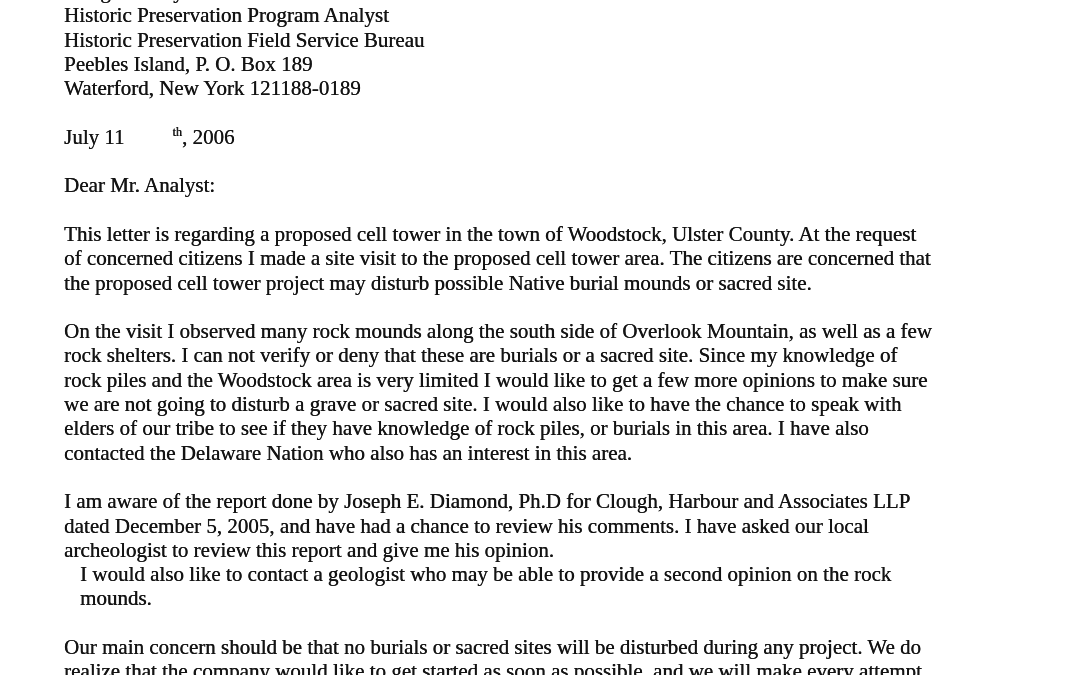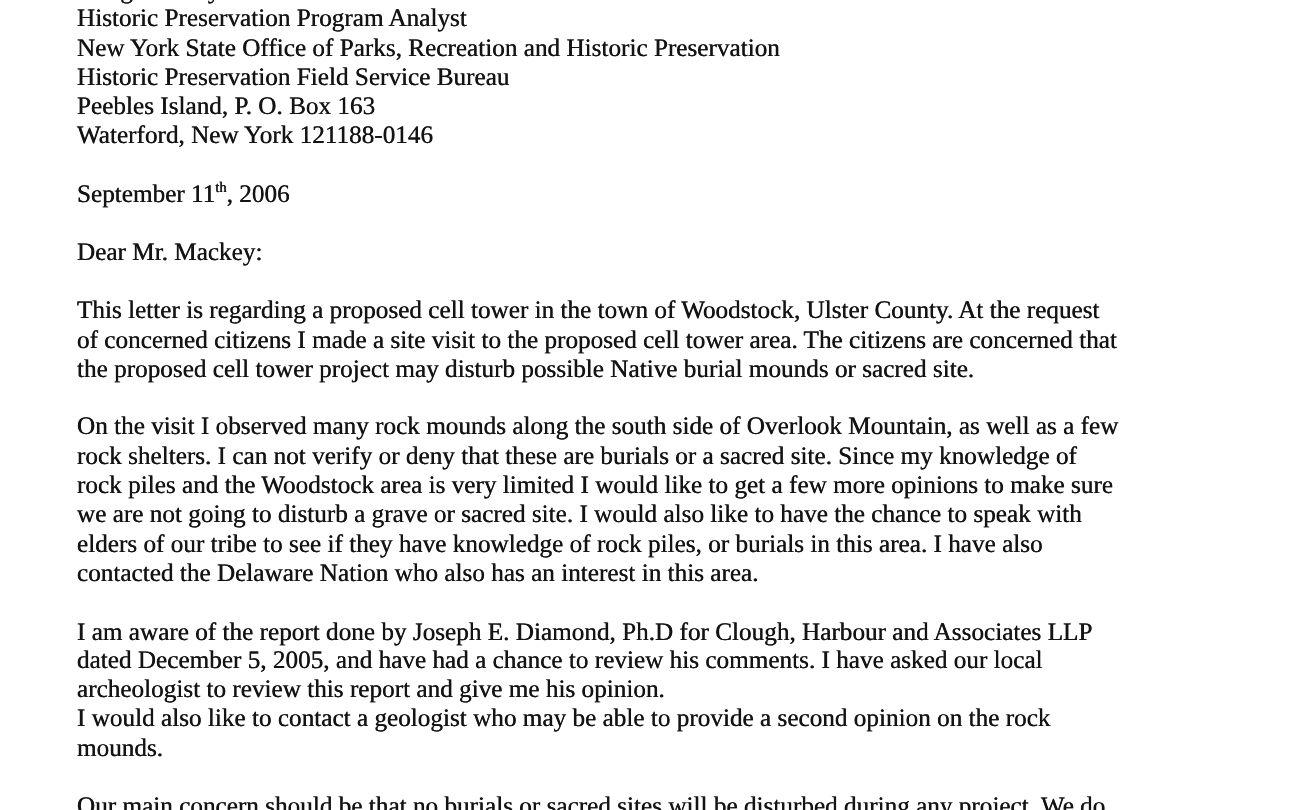--- a/index.html
+++ b/index.html
@@ -32,49 +32,50 @@
   .addr-line.clipped {
     margin-top: -21px; 
   }
   .date-line {
     margin-top: 24.3px;
   }
   .date-line sup {
     font-size: 58%;
     line-height: 0;
     vertical-align: super;
+    margin-left: 48px;
   }
   .salutation {
     margin-top: 24.3px;
   }
   p.para {
     margin: 24.3px 0 0 0;
     font-family: Liberation Serif, serif;
   }
   p.para.no-gap {
     margin-top: 0; 
+    margin-left: 16px;
   }
 </style>
 </head>
 <body>
 
 <div class="page">
   <div class="content">
 
     <div class="addr-line clipped">Doug Mackey</div>
 
     <div class="addr-line">Historic Preservation Program Analyst</div>
-    <div class="addr-line">New York State Office of Parks, Recreation and Historic Preservation</div>
     <div class="addr-line">Historic Preservation Field Service Bureau</div>
-    <div class="addr-line">Peebles Island, P. O. Box 163</div>
-    <div class="addr-line">Waterford, New York 121188-0146</div>
+    <div class="addr-line">Peebles Island, P. O. Box 189</div>
+    <div class="addr-line">Waterford, New York 121188-0189</div>
 
-    <div class="date-line"><span>September 11</span><sup>th</sup><span>, 2006</span></div>
+    <div class="date-line"><span>July 11</span><sup>th</sup><span>, 2006</span></div>
 
-    <div class="salutation">Dear Mr. Mackey:</div>
+    <div class="salutation">Dear Mr. Analyst:</div>
 
     <p class="para">This letter is regarding a proposed cell tower in the town of Woodstock, Ulster County. At the request of concerned citizens I made a site visit to the proposed cell tower area. The citizens are concerned that the proposed cell tower project may disturb possible Native burial mounds or sacred site.</p>
 
     <p class="para">On the visit I observed many rock mounds along the south side of Overlook Mountain, as well as a few rock shelters. I can not verify or deny that these are burials or a sacred site. Since my knowledge of rock piles and the Woodstock area is very limited I would like to get a few more opinions to make sure we are not going to disturb a grave or sacred site. I would also like to have the chance to speak with elders of our tribe to see if they have knowledge of rock piles, or burials in this area. I have also contacted the Delaware Nation who also has an interest in this area.</p>
 
     <p class="para">I am aware of the report done by Joseph E. Diamond, Ph.D for Clough, Harbour and Associates LLP dated December 5, 2005, and have had a chance to review his comments. I have asked our local archeologist to review this report and give me his opinion.</p>
 
     <p class="para no-gap">I would also like to contact a geologist who may be able to provide a second opinion on the rock mounds.</p>
 
     <p class="para">Our main concern should be that no burials or sacred sites will be disturbed during any project. We do realize that the company would like to get started as soon as possible, and we will make every attempt to finish our</p>

